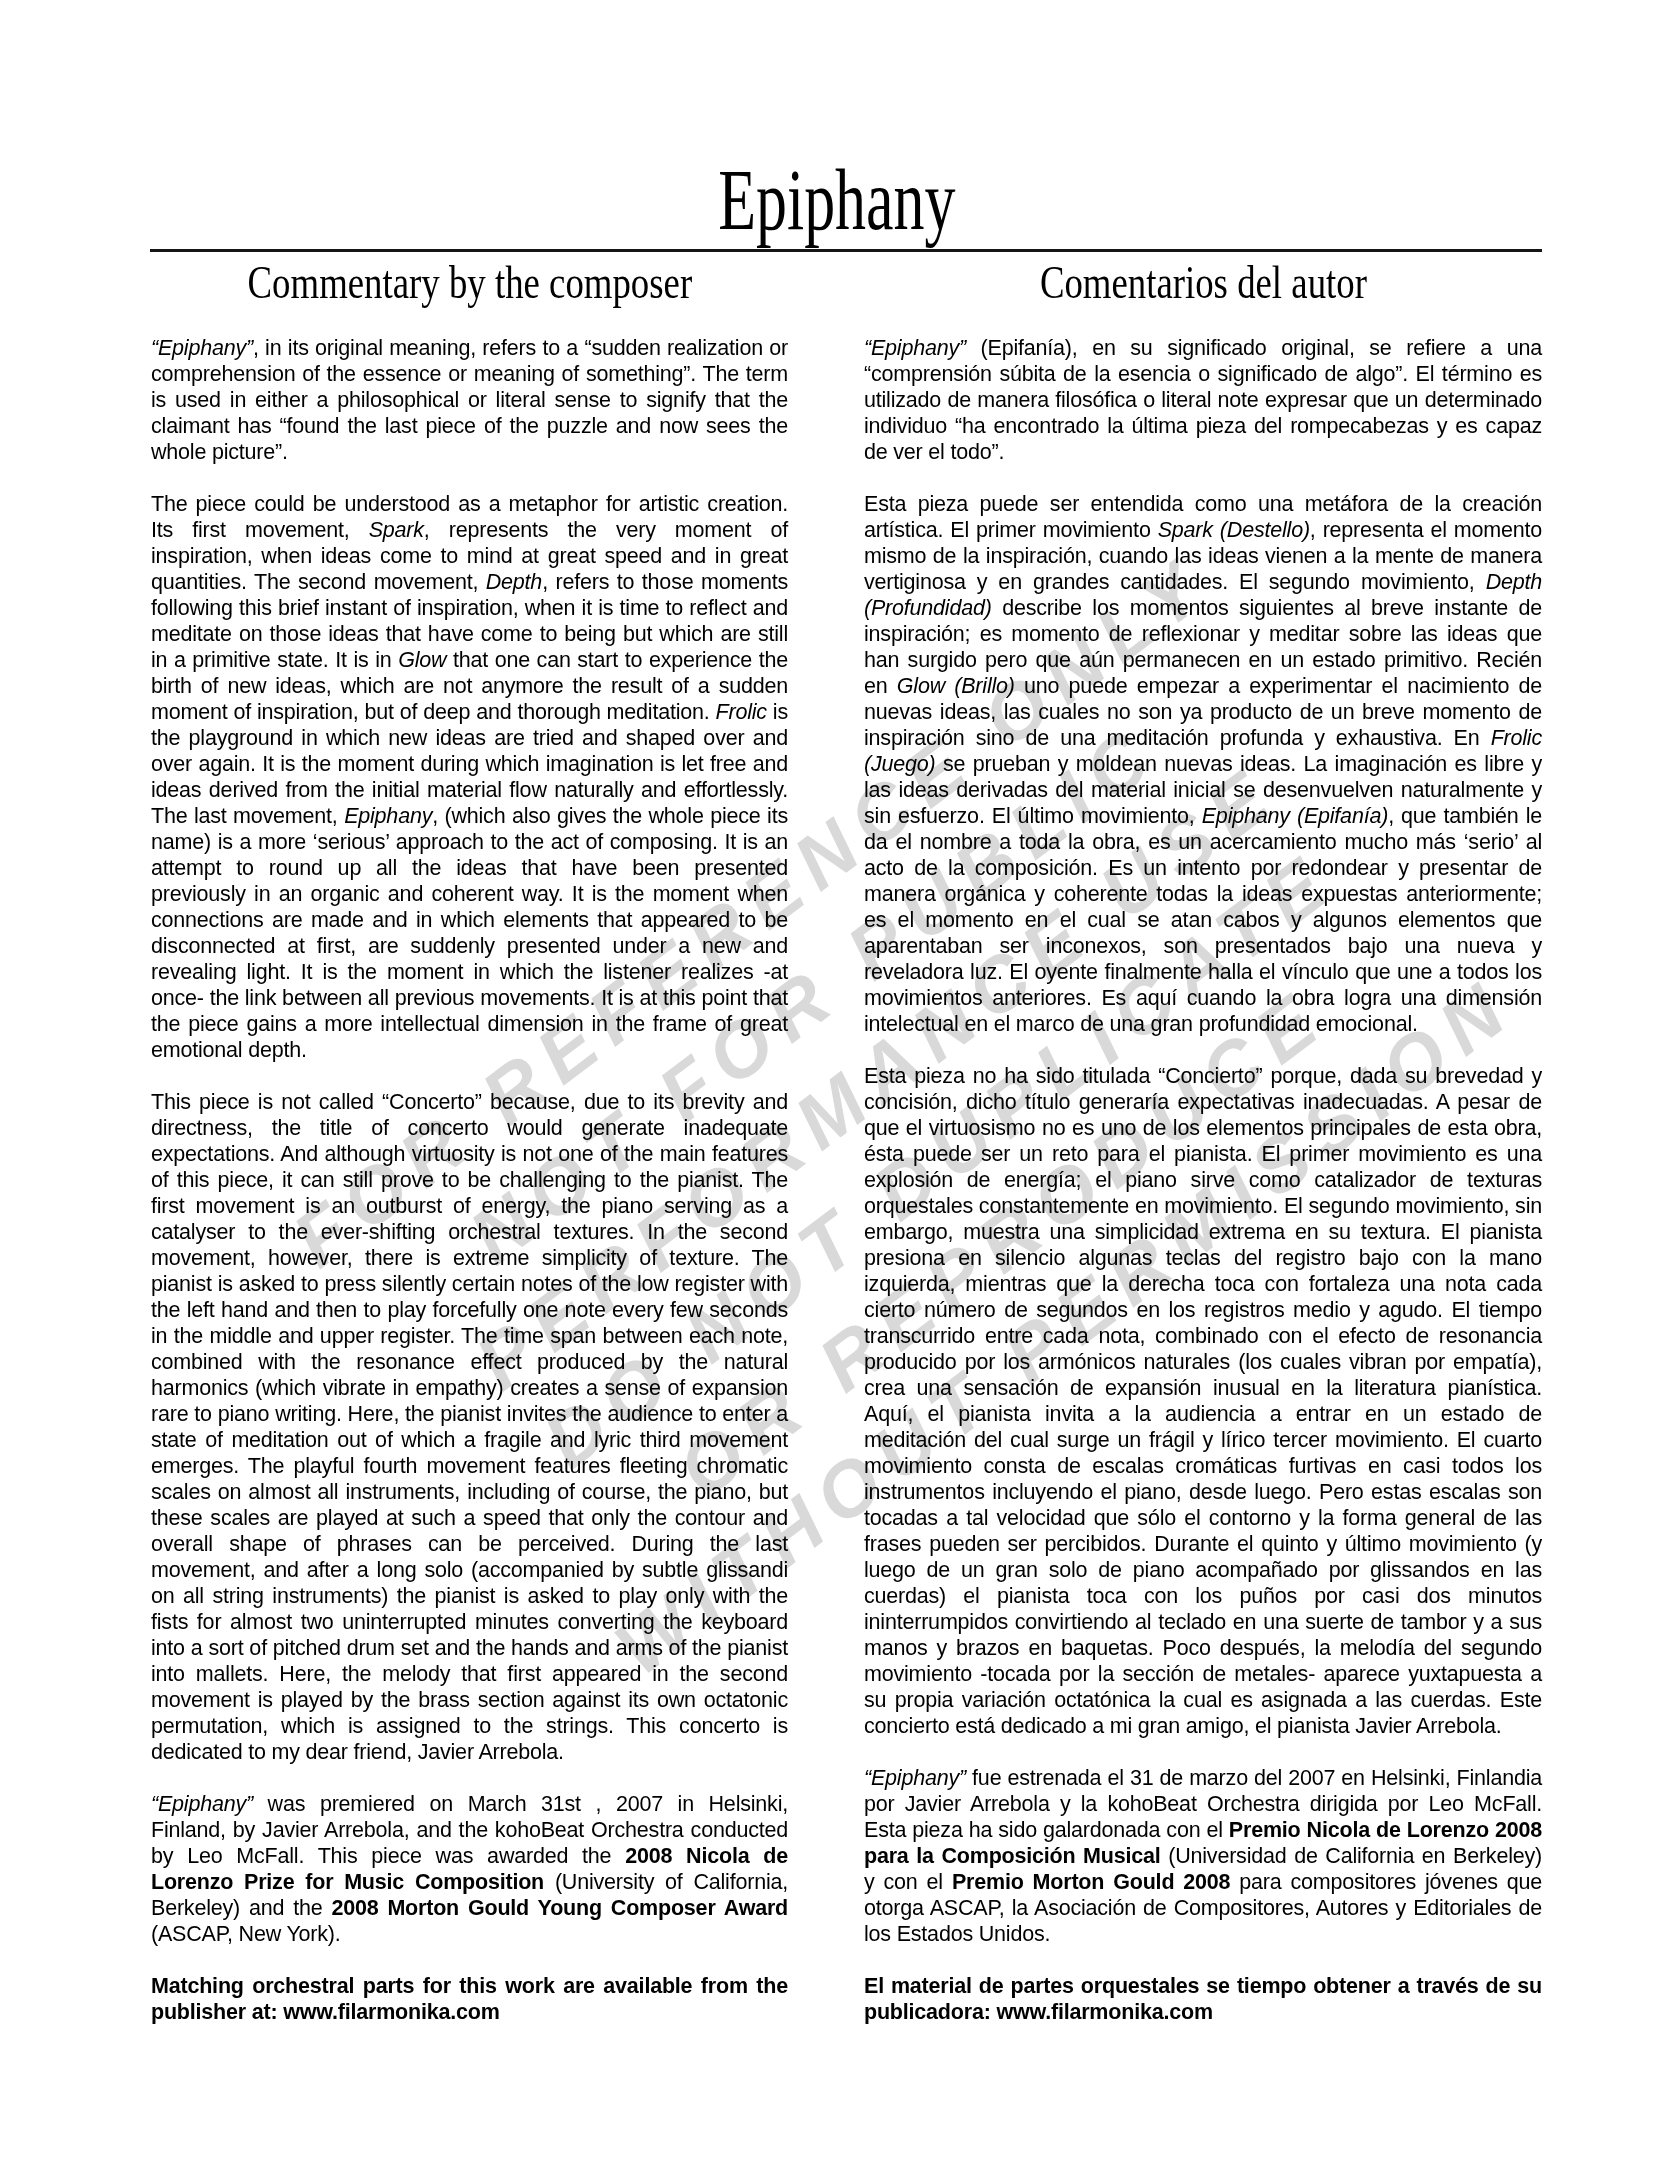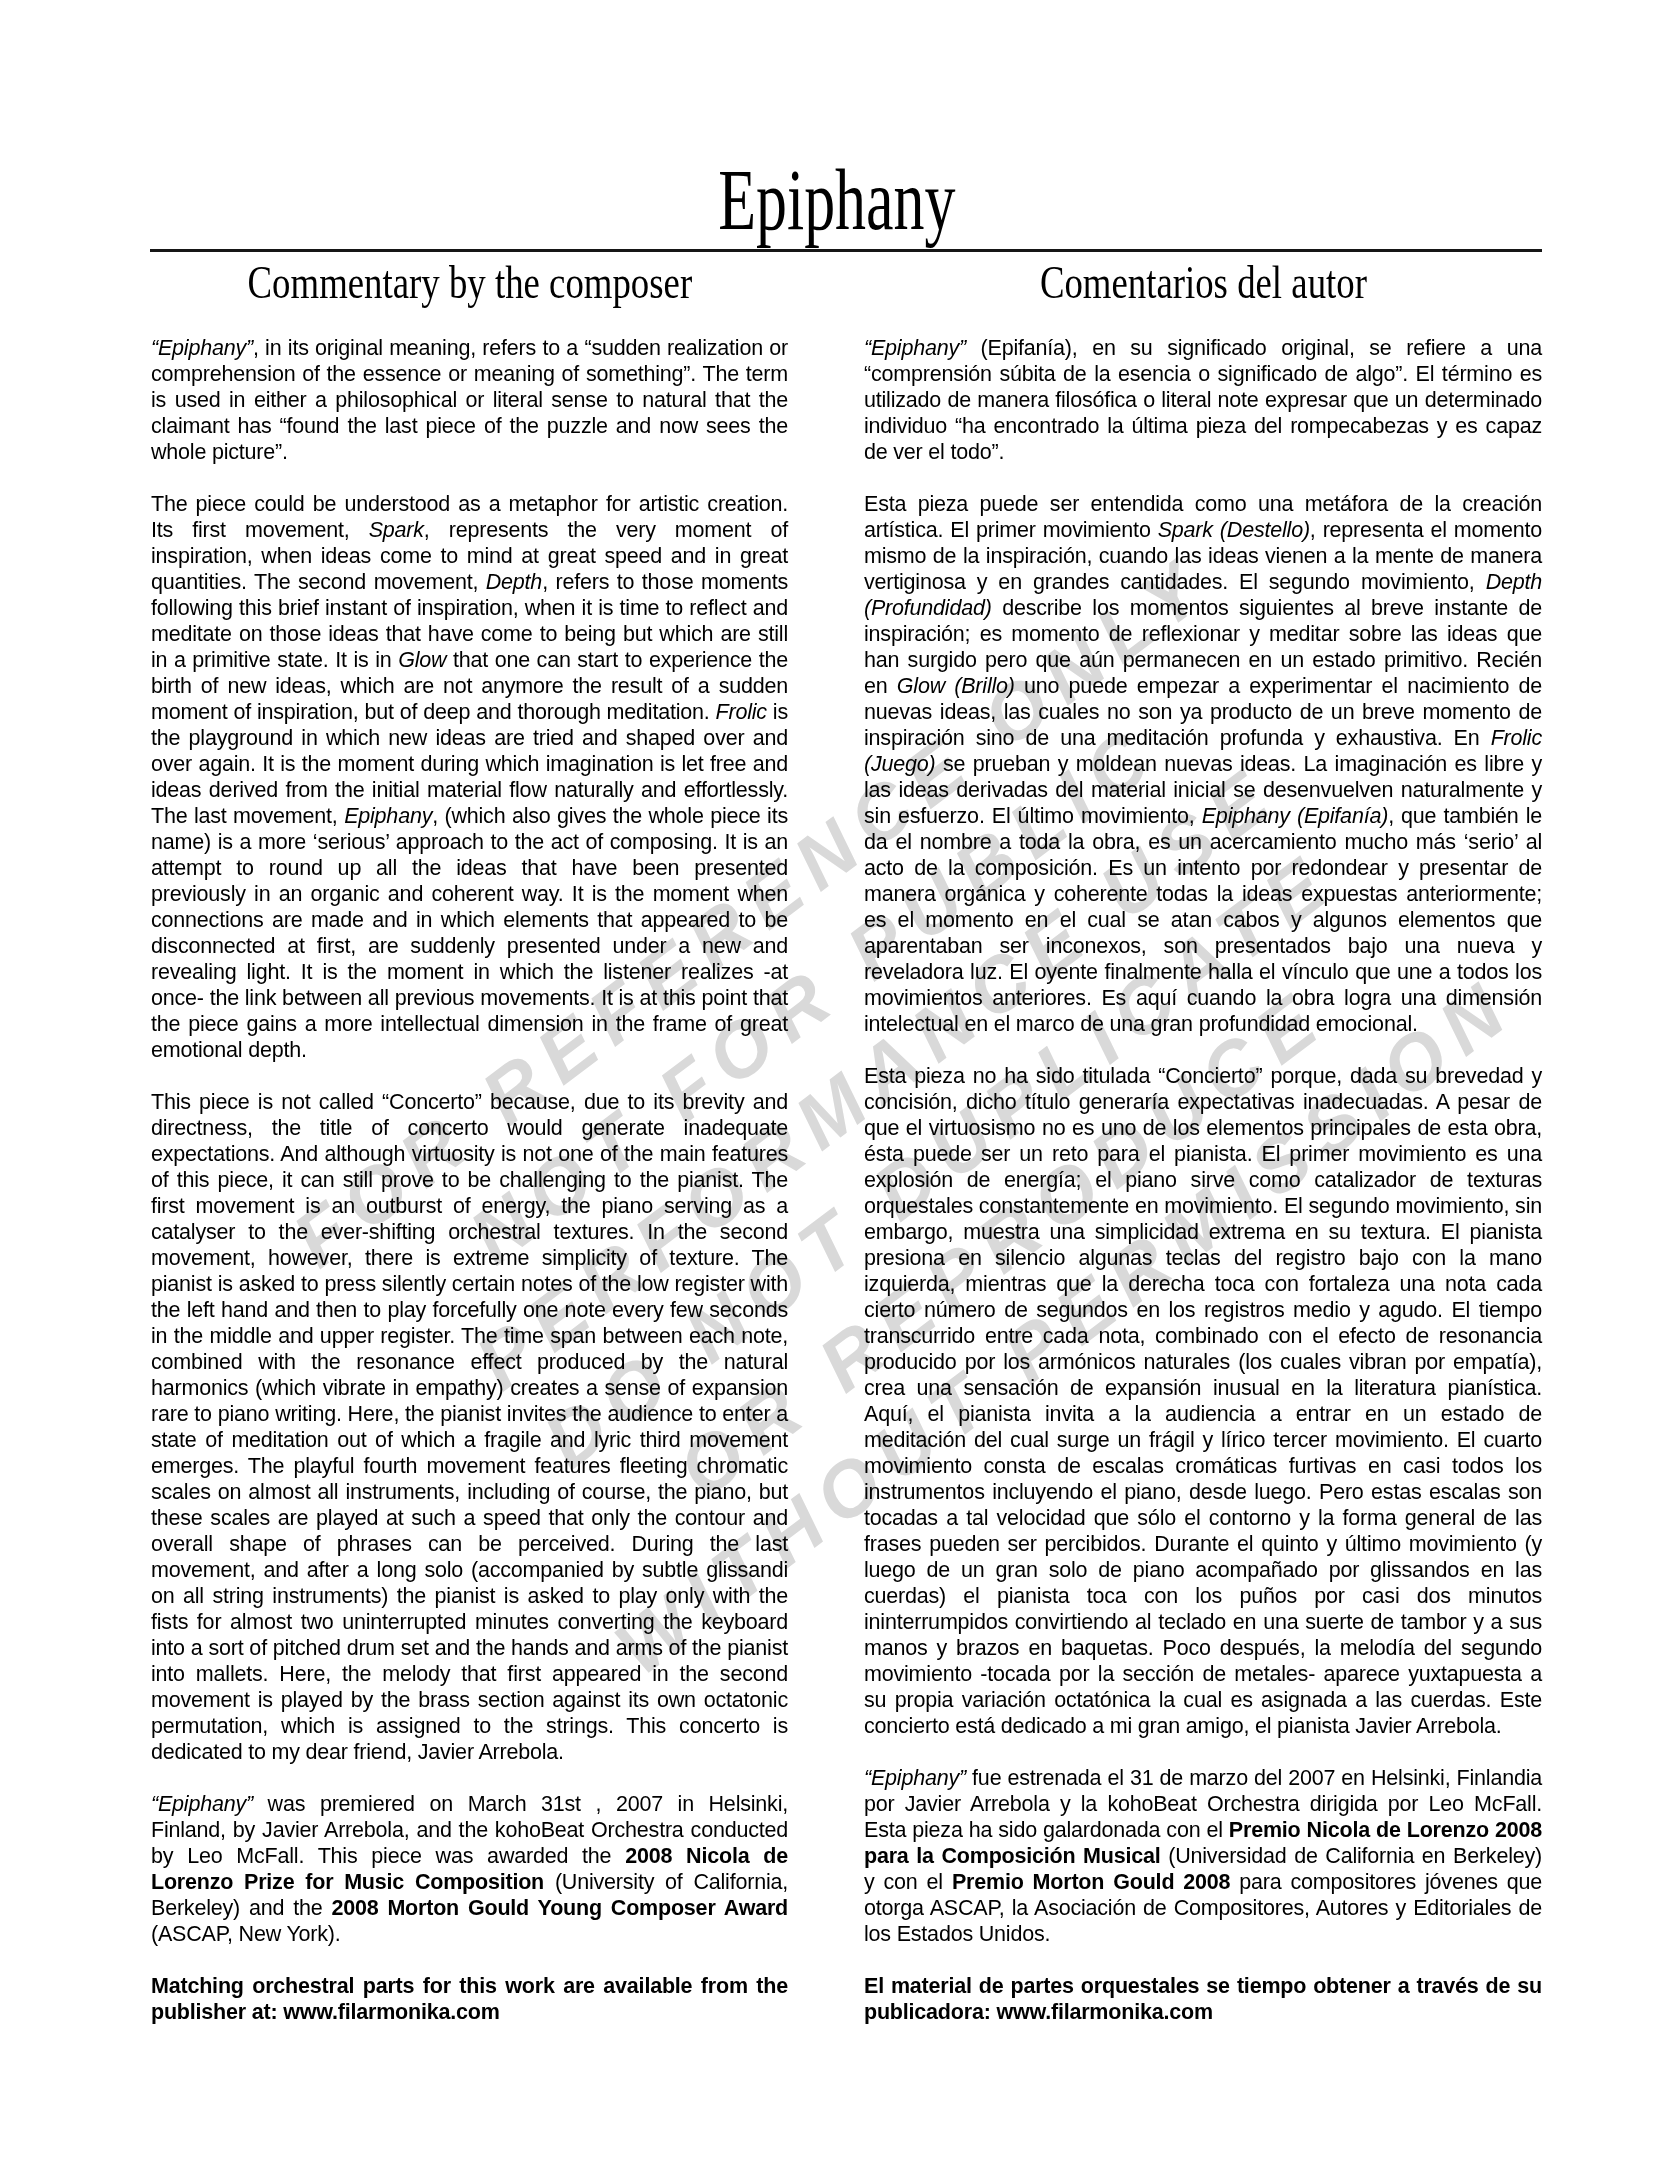--- a/index.html
+++ b/index.html
@@ -110,21 +110,21 @@
   </div>
 
   <h1 class="title"><span class="condense">Epiphany</span></h1>
 
   <div class="rule"></div>
 
   <div class="col-header left"><span class="condense">Commentary by the composer</span></div>
   <div class="col-header right"><span class="condense">Comentarios del autor</span></div>
 
   <div class="column left">
-      <p><em>“Epiphany”</em><span>, in its original meaning, refers to a “sudden realization or comprehension of the essence or meaning of something”. The term is used in either a philosophical or literal sense to natural that the claimant has “found the last piece of the puzzle and now sees the whole picture”.</span></p>
+      <p><em>“Epiphany”</em><span>, in its original meaning, refers to a “sudden realization or comprehension of the essence or meaning of something”. The term is used in either a philosophical or literal sense to signify that the claimant has “found the last piece of the puzzle and now sees the whole picture”.</span></p>
       <p><span>The piece could be understood as a metaphor for artistic creation. Its first movement, </span><em>Spark</em><span>, represents the very moment of inspiration, when ideas come to mind at great speed and in great quantities. The second movement, </span><em>Depth</em><span>, refers to those moments following this brief instant of inspiration, when it is time to reflect and meditate on those ideas that have come to being but which are still in a primitive state. It is in </span><em>Glow</em><span> that one can start to experience the birth of new ideas, which are not anymore the result of a sudden moment of inspiration, but of deep and thorough meditation. </span><em>Frolic</em><span> is the playground in which new ideas are tried and shaped over and over again. It is the moment during which imagination is let free and ideas derived from the initial material flow naturally and effortlessly. The last movement, </span><em>Epiphany</em><span>, (which also gives the whole piece its name) is a more ‘serious’ approach to the act of composing. It is an attempt to round up all the ideas that have been presented previously in an organic and coherent way. It is the moment when connections are made and in  which  elements that appeared to be disconnected at first, are suddenly presented under a new and revealing light. It is the moment in which the listener realizes -at once- the link between all previous movements. It is at this point that the piece gains a more intellectual dimension in the frame of great emotional depth.</span></p>
       <p><span>This piece is not called “Concerto” because, due to its brevity and directness, the title of concerto would generate inadequate expectations. And although virtuosity is not one of the main features of this piece, it can still prove to be challenging to the pianist. The first movement is an outburst of energy, the piano serving as a catalyser to the ever-shifting orchestral textures. In the second movement, however, there is extreme simplicity of texture. The pianist is asked to press silently certain notes of the low register with the left hand and then to play forcefully one note every few seconds in the middle and upper register. The time span between each note, combined with the resonance effect produced by the natural harmonics (which vibrate in empathy) creates a sense of expansion rare to piano writing. Here, the pianist invites the audience to enter a state of meditation out of which a fragile and lyric third movement emerges. The playful fourth movement features fleeting chromatic scales on almost all instruments, including of course, the piano, but these scales are played at such a speed that only the contour and overall shape of phrases can be perceived. During the last movement, and after a long solo (accompanied by subtle glissandi on all string instruments) the pianist is asked to play only with the fists for almost two uninterrupted minutes converting the keyboard into a sort of pitched drum set and the hands and arms of the pianist into mallets. Here, the melody that first appeared in the second movement is played by the brass section against its own octatonic permutation, which is assigned to the strings. This concerto is dedicated to my dear friend, Javier Arrebola.</span></p>
       <p><em>“Epiphany”</em><span> was premiered on March 31st , 2007 in Helsinki, Finland, by Javier Arrebola, and the kohoBeat Orchestra conducted by Leo McFall. This piece was awarded the </span><strong>2008 Nicola de Lorenzo Prize for Music Composition</strong><span> (University of California, Berkeley) and the </span><strong>2008 Morton Gould Young Composer Award</strong><span> (ASCAP, New York).</span></p>
       <p><strong>Matching orchestral parts for this work are available from the publisher at: www.filarmonika.com</strong></p>
     </div>
   <div class="column right">
       <p><em>“Epiphany”</em><span> (Epifanía), en su significado original, se refiere a una “comprensión súbita de la esencia o significado de algo”. El término es utilizado de manera filosófica o literal note expresar que un determinado individuo “ha encontrado la última pieza del rompecabezas y es capaz de ver el todo”.</span></p>
       <p><span>Esta pieza puede ser entendida como una metáfora de la creación artística. El primer movimiento </span><em>Spark (Destello)</em><span>, representa el momento mismo de la inspiración, cuando las ideas vienen a la mente de manera vertiginosa y en grandes cantidades. El segundo movimiento, </span><em>Depth (Profundidad)</em><span> describe los momentos siguientes al breve instante de inspiración; es momento de reflexionar y meditar sobre las ideas que han surgido pero que aún permanecen en un estado primitivo. Recién en </span><em>Glow (Brillo)</em><span> uno puede empezar a experimentar el nacimiento de nuevas ideas, las cuales no son ya producto de un breve momento de inspiración sino de una meditación profunda y exhaustiva. En </span><em>Frolic (Juego)</em><span> se prueban y moldean nuevas ideas. La imaginación es libre y las ideas derivadas del material inicial se desenvuelven naturalmente y sin esfuerzo. El último movimiento, </span><em>Epiphany (Epifanía)</em><span>, que también le da el nombre a toda la obra, es un acercamiento mucho más ‘serio’ al acto de la composición. Es un intento por redondear y presentar de manera orgánica y coherente todas la ideas expuestas anteriormente; es el momento en el cual se atan cabos y algunos elementos que aparentaban ser inconexos, son presentados bajo una nueva y reveladora luz. El oyente finalmente halla el vínculo que une a todos los movimientos anteriores. Es aquí cuando la obra logra una dimensión intelectual en el marco de una gran profundidad emocional.</span></p>
       <p><span>Esta pieza no ha sido titulada “Concierto” porque, dada su brevedad y concisión, dicho título generaría expectativas inadecuadas. A pesar de que el virtuosismo no es uno de los elementos principales de esta obra, ésta puede ser un reto para el pianista. El primer movimiento es una explosión de energía; el piano sirve como catalizador de texturas orquestales constantemente en movimiento. El segundo movimiento, sin embargo, muestra una simplicidad extrema en su textura. El pianista presiona en silencio algunas teclas del registro bajo con la mano izquierda, mientras que la derecha toca con fortaleza una nota cada cierto número de segundos en los registros medio y agudo. El tiempo transcurrido entre cada nota, combinado con el efecto de resonancia producido por los armónicos naturales (los cuales vibran por empatía), crea una sensación de expansión inusual en la literatura pianística. Aquí, el pianista invita a la audiencia a entrar en un estado de meditación del cual surge un frágil y lírico tercer movimiento. El cuarto movimiento consta de escalas cromáticas furtivas en casi todos los instrumentos incluyendo el piano, desde luego. Pero estas escalas son tocadas a tal velocidad que sólo el contorno y la forma general de las frases pueden ser percibidos. Durante el quinto y último movimiento (y luego de un gran solo de piano acompañado por glissandos en las cuerdas) el pianista toca con los puños por casi dos minutos ininterrumpidos convirtiendo al teclado en una suerte de tambor y a sus manos y brazos en baquetas. Poco después, la melodía del segundo movimiento -tocada por la sección de metales- aparece yuxtapuesta a su propia variación octatónica la cual es asignada a las cuerdas. Este concierto está dedicado a mi gran amigo, el pianista Javier Arrebola.</span></p>
       <p><em>“Epiphany”</em><span> fue estrenada el 31 de marzo del 2007 en Helsinki, Finlandia por Javier Arrebola y la kohoBeat Orchestra dirigida por Leo McFall. Esta pieza ha sido galardonada con el </span><strong>Premio Nicola de Lorenzo 2008 para la Composición Musical</strong><span> (Universidad de California en Berkeley) y con el </span><strong>Premio Morton Gould 2008</strong><span> para compositores jóvenes que otorga ASCAP, la Asociación de Compositores, Autores y Editoriales de los Estados Unidos.</span></p>

